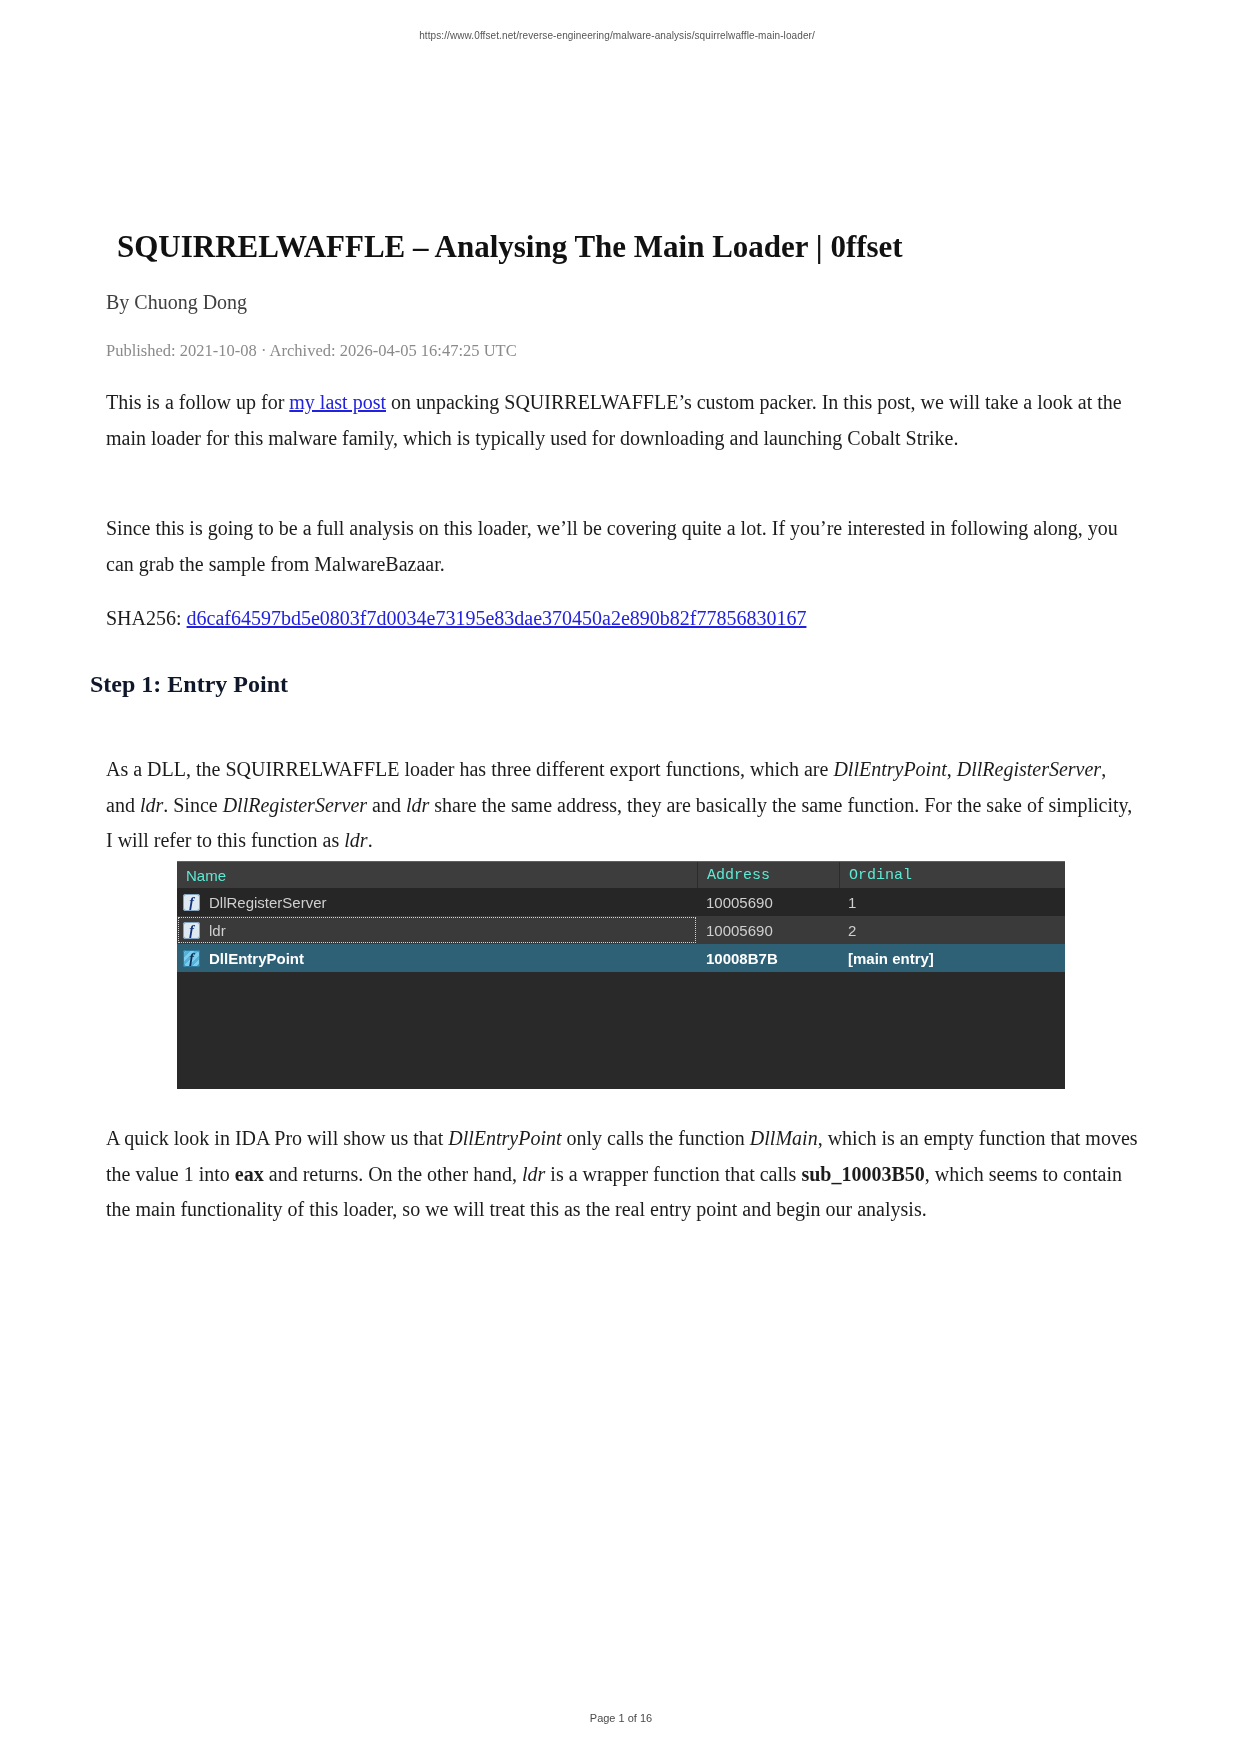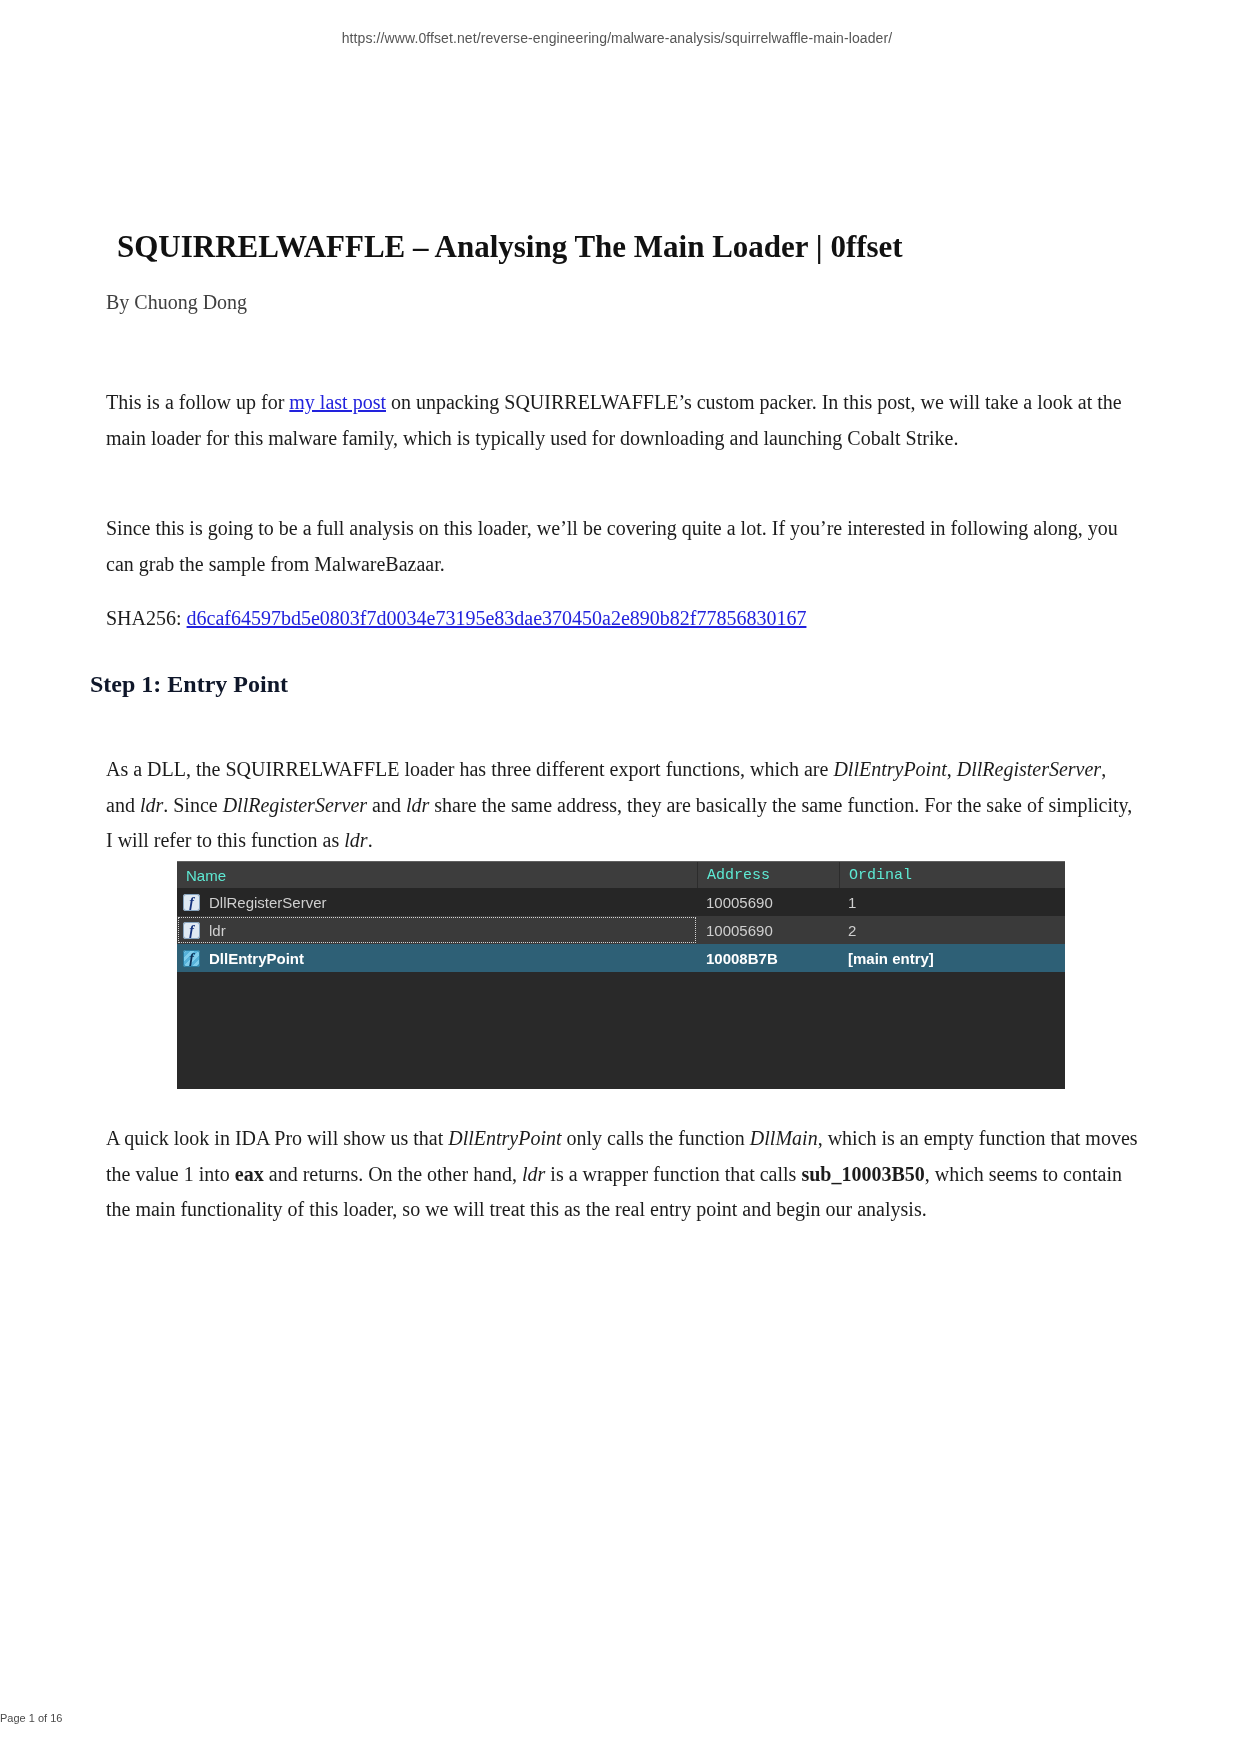--- a/index.html
+++ b/index.html
@@ -1,20 +1,20 @@
 <!DOCTYPE html>
 <html style="--link-color: #2222dd;"><head>
 <meta charset="utf-8">
 <style>
   html,body{margin:0;padding:0;background:#ffffff;}
   .page{position:relative;width:1242px;height:1756px;margin:0 auto;background:#fff;
         font-family:"Liberation Serif",serif;color:#1c1c1c;overflow:hidden;}
 
   .top-url{position:absolute;top:30px;left:0;right:8px;text-align:center;
-           font-family:"Liberation Sans",sans-serif;font-size:14px;letter-spacing:.1px;color:#555;}
+           font-family:"Liberation Sans",sans-serif;font-size:10px;letter-spacing:.1px;color:#555;}
 
   .title{position:absolute;left:106px;top:215px;width:1040px;margin:11px;
          font-size:31px;line-height:42px;font-weight:bold;color:#111;}
   .byline{position:absolute;left:106px;top:291px;width:1032px;font-size:20px;color:#404040;}
   .published{position:absolute;left:106px;top:341px;width:1032px;font-size:16.5px;color:#8a8a8a;}
 
   .para{position:absolute;left:106px;width:1032px;margin:0;font-size:20px;line-height:35.5px;}
   #para1{top:385px;} #para2{top:511px;} #sha-line{top:601px;} #para3{top:752px;} #para4{top:1121px;}
 
   .h2{position:absolute;left:90px;top:668px;width:1032px;margin:0;
@@ -42,32 +42,33 @@
   .cell.name{padding-left:6px;}
   .cell.addr,.cell.ord{padding-left:9px;}
   .focused .cell.name{outline:1px dotted #d4d4d4;outline-offset:-2px;}
   .ficon{flex:0 0 auto;width:17px;height:17px;margin-right:9px;border-radius:3px;
          background:#dfe9f2;box-shadow:inset 0 0 0 1px #86a3bd;
          color:#14327c;font:italic bold 14px/17px "Liberation Serif",serif;text-align:center;}
   .ficon.entry{background:repeating-linear-gradient(135deg,#7fcdec 0 3px,#57b2da 3px 6px);
          box-shadow:inset 0 0 0 1px #2b7ca0;color:#0d2f55;}
   .xfill{flex:1 1 auto;background:var(--panel-bg,#292929);}
 
-  .footer{position:absolute;top:1712px;left:0;right:0;
+  .footer{position:absolute;top:1712px;left:0;right:0;text-align:center;
           font-family:"Liberation Sans",sans-serif;font-size:11px;color:#4a4a4a;}
 </style>
 </head>
 <body>
 
 <div class="page">
 
   <div class="top-url">https://www.0ffset.net/reverse-engineering/malware-analysis/squirrelwaffle-main-loader/</div>
 
   <h1 class="title">SQUIRRELWAFFLE – Analysing The Main Loader | 0ffset</h1>
   <div class="byline">By Chuong Dong</div>
+  <div class="published">Published: 2021-10-08 · Archived: 2026-04-05 16:47:25 UTC</div>
 
   <p class="para" id="para2"><span>Since this is going to be a full analysis on this loader, we’ll be covering quite a lot. If you’re interested in following along, you can grab the sample from MalwareBazaar.</span></p>
   <p class="para" id="para1"><span>This is a follow up for </span><a href="#" class="link">my last post</a><span> on unpacking SQUIRRELWAFFLE’s custom packer. In this post, we will take a look at the main loader for this malware family, which is typically used for downloading and launching Cobalt Strike.</span></p>
 
   <p class="para" id="sha-line"><span>SHA256: </span><a class="link" href="#">d6caf64597bd5e0803f7d0034e73195e83dae370450a2e890b82f77856830167</a></p>
 
   <h2 class="h2">Step 1: Entry Point</h2>
 
   <p class="para" id="para3"><span>As a DLL, the SQUIRRELWAFFLE loader has three different export functions, which are </span><em>DllEntryPoint</em><span>, </span><em>DllRegisterServer</em><span>, and </span><em>ldr</em><span>. Since </span><em>DllRegisterServer</em><span> and </span><em>ldr</em><span> share the same address, they are basically the same function. For the sake of simplicity, I will refer to this function as </span><em>ldr</em><span>.</span></p>
 

